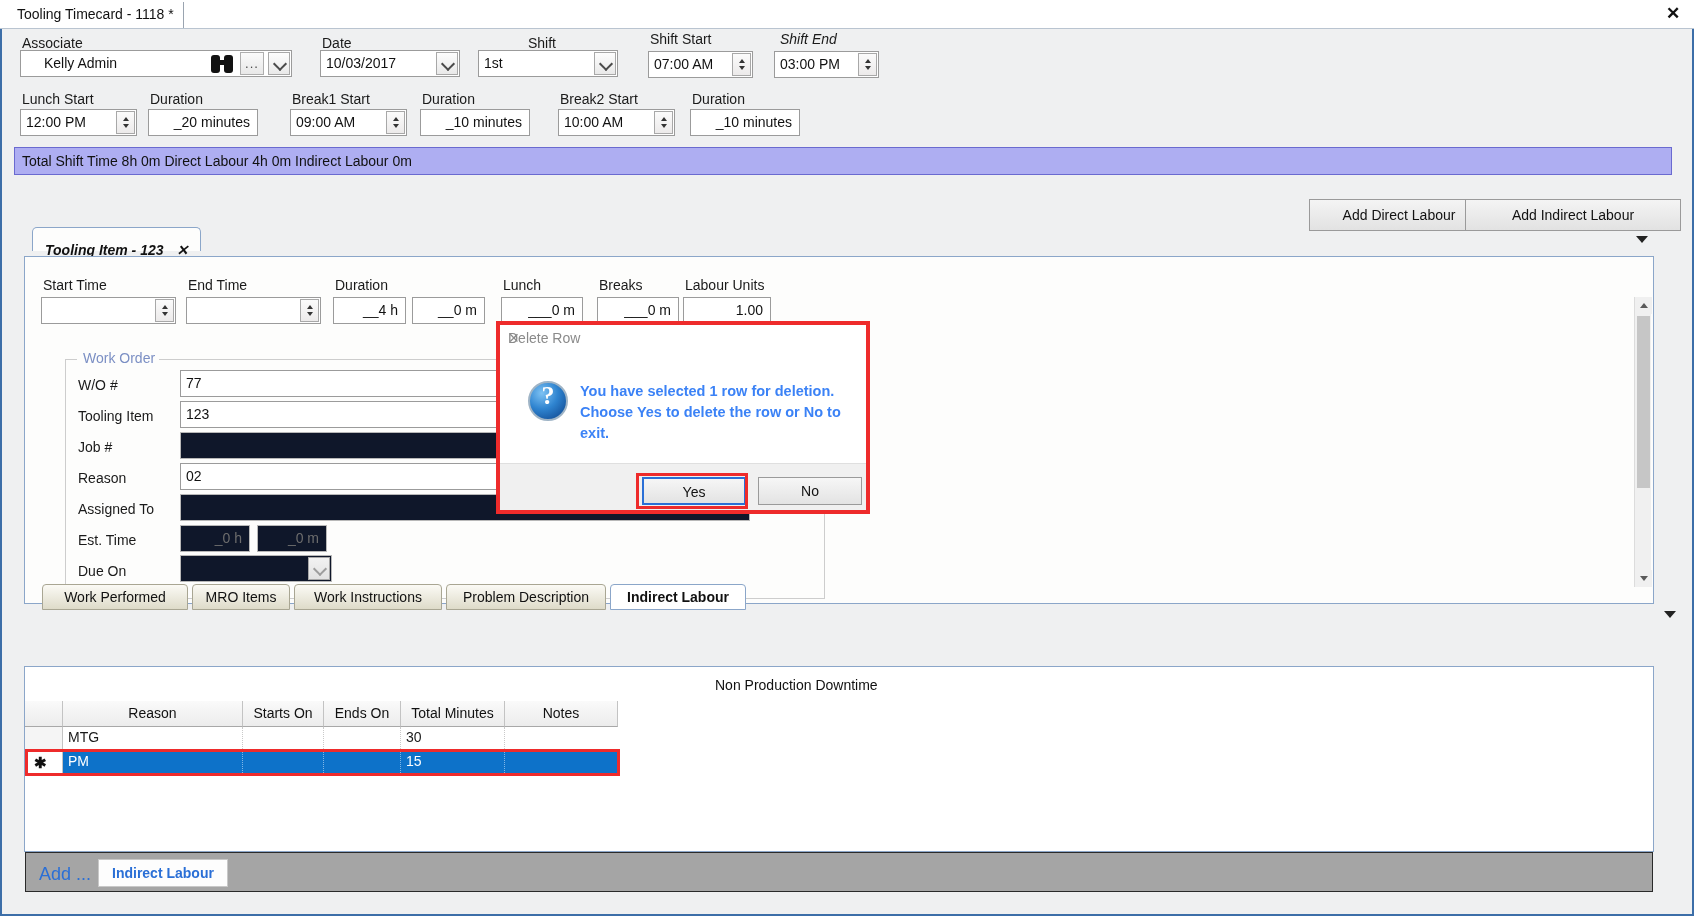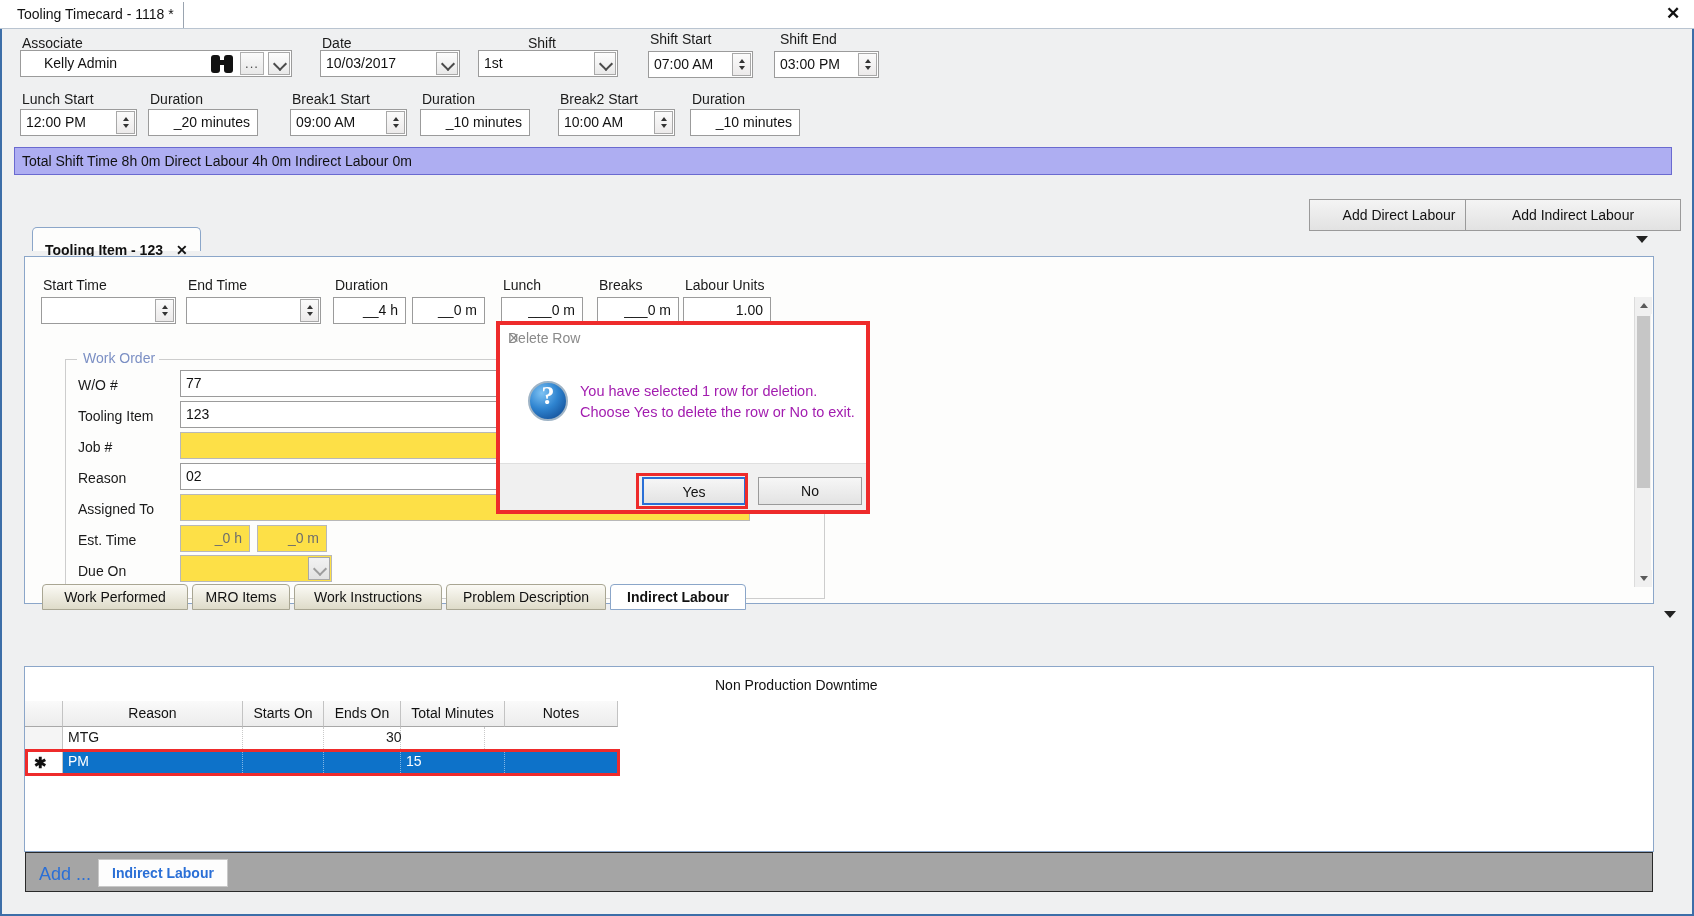--- a/index.html
+++ b/index.html
@@ -48,21 +48,21 @@
   .lbl{
     font-size:14px;color:#1a1a1a;position:absolute;white-space:nowrap;
   }
   .fld{
     position:absolute;box-sizing:border-box;
     background:#ffffff;border:1px solid #9b9b9b;
     height:27px;line-height:25px;
     font-size:14px;color:#111;
     padding:0 5px;
   }
-  .fld.ro{background:#fde047;color:#6d6d6d;border:1px solid #b8b8b8;}
+  .fld.ro{background:#0f172a;color:#6d6d6d;border:1px solid #b8b8b8;}
   .fld.num{text-align:right;padding-right:7px;}
   .spin{
     position:absolute;width:19px;top:1px;bottom:1px;
     background:linear-gradient(#fbfbfb,#eceaea);
     border:1px solid #a8a8a8;box-sizing:border-box;
   }
   .spin:before,.spin:after{
     content:"";position:absolute;left:50%;margin-left:-3px;
     border-left:3px solid transparent;border-right:3px solid transparent;
   }
@@ -100,20 +100,21 @@
     position:absolute;left:22px;top:198px;width:1630px;height:30px;
   }
   .tab-active{
     position:absolute;left:8px;top:0;height:24px;
     background:#fdfdfc;
     border:1px solid #8ba6c9;border-bottom:none;
     border-radius:5px 5px 0 0;
     padding:8px 12px;line-height:28px;
     font-weight:bold;font-size:14px;color:#111;
     box-sizing:border-box;
+    font-style:italic;
   }
   .tab-close{margin-left:9px;font-weight:bold;cursor:pointer;}
   .dropdown-caret{
     position:absolute;right:6px;top:9px;
     width:0;height:0;border-left:6px solid transparent;border-right:6px solid transparent;
     border-top:7px solid #222;cursor:pointer;
   }
   
   .group{
     position:absolute;left:40px;top:102px;width:760px;height:240px;
@@ -205,21 +206,21 @@
   .qicon{
     position:absolute;left:28px;top:28px;width:40px;height:40px;border-radius:50%;
     background:radial-gradient(circle at 33% 28%, #7ec2f3 0%, #2f84d0 45%, #1b5ea8 75%, #154a86 100%);
     border:2px solid #9fb4c6;box-sizing:border-box;
   }
   .qicon:after{
     content:"?";position:absolute;left:0;right:0;top:-2px;
     text-align:center;font-size:26px;font-weight:bold;color:#ffffff;
     font-family:"Liberation Serif", serif;
   }
-  .dlg-msg{position:absolute;left:80px;top:28px;font-size:14.5px;color:#a21caf;line-height:21px;}
+  .dlg-msg{position:absolute;left:80px;top:28px;font-size:14.5px;color:#3b82f6;line-height:21px;font-weight:bold;}
   .dbtn{
     position:absolute;height:28px;width:104px;top:13px;
     background:linear-gradient(#f6f6f6,#e3e3e3);
     border:1px solid #9a9a9a;box-sizing:border-box;
     font-size:14px;line-height:26px;text-align:center;color:#111;cursor:pointer;
   }
   .dbtn.focus{border:2px solid #2a6fd6;}
   .yes-red{position:absolute;left:136px;top:9px;width:112px;height:36px;border:3px solid #ee2b2b;box-sizing:border-box;pointer-events:none;}
   
   .binoc{position:absolute;width:22px;height:18px;}
@@ -288,21 +289,21 @@
           <span class="chev"></span>
         </div>
     </div>
 
     <div class="lbl" style="left:648px;top:2px;">Shift Start</div>
     <div class="fld" style="left:646px;top:22px;width:105px;">
       <span>07:00 AM</span>
       <div class="spin" style="right:1px;"></div>
     </div>
 
-    <div class="lbl" style="left:778px;top:2px;">Shift End</div>
+    <div class="lbl" style="left:778px;top:2px;font-style:italic;">Shift End</div>
     <div class="fld" style="left:772px;top:22px;width:105px;">
       <span>03:00 PM</span>
       <div class="spin" style="right:1px;"></div>
     </div>
 
     <div class="lbl" style="left:20px;top:62px;">Lunch Start</div>
     <div class="fld" style="left:18px;top:80px;width:117px;">
       <span>12:00 PM</span>
       <div class="spin" style="right:1px;"></div>
     </div>
@@ -465,21 +466,21 @@
       <div class="gh" style="left:218px;top:34px;width:81px;"><span>Starts On</span></div>
       <div class="gh" style="left:299px;top:34px;width:77px;"><span>Ends On</span></div>
       <div class="gh" style="left:376px;top:34px;width:104px;"><span>Total Minutes</span></div>
       <div class="gh" style="left:480px;top:34px;width:113px;"><span>Notes</span></div>
 
       <div style="position:absolute;left:0;top:60px;width:593px;height:23px;">
         <div class="gcell" style="left:0;top:0;width:38px;background:#f5f5f5;border-right:1px solid #c3c3c3;"></div>
         <div class="gcell" style="left:38px;top:0;width:180px;">MTG</div>
         <div class="gcell" style="left:218px;top:0;width:81px;"></div>
         <div class="gcell" style="left:299px;top:0;width:77px;"></div>
-        <div class="gcell" style="left:356px;top:0;width:104px;">30</div>
+        <div class="gcell" style="left:376px;top:0;width:104px;">30</div>
         <div class="gcell" style="left:480px;top:0;width:113px;border-right:none;"></div>
       </div>
 
       <div class="row-sel" style="left:38px;top:83px;width:555px;height:24px;"></div>
       <div style="position:absolute;left:0;top:83px;width:593px;height:24px;">
         <div class="gcell" style="left:0;top:1px;width:38px;background:#ffffff;border-right:1px solid #c3c3c3;height:22px;">
           <span class="newrow-star" style="left:9px;top:1px;">✱</span>
         </div>
         <div class="gcell" style="left:38px;top:1px;width:180px;color:#ffffff;border-right:1px dotted #7fb6e6;">PM</div>
         <div class="gcell" style="left:218px;top:1px;width:81px;color:#ffffff;border-right:1px dotted #7fb6e6;"></div>

